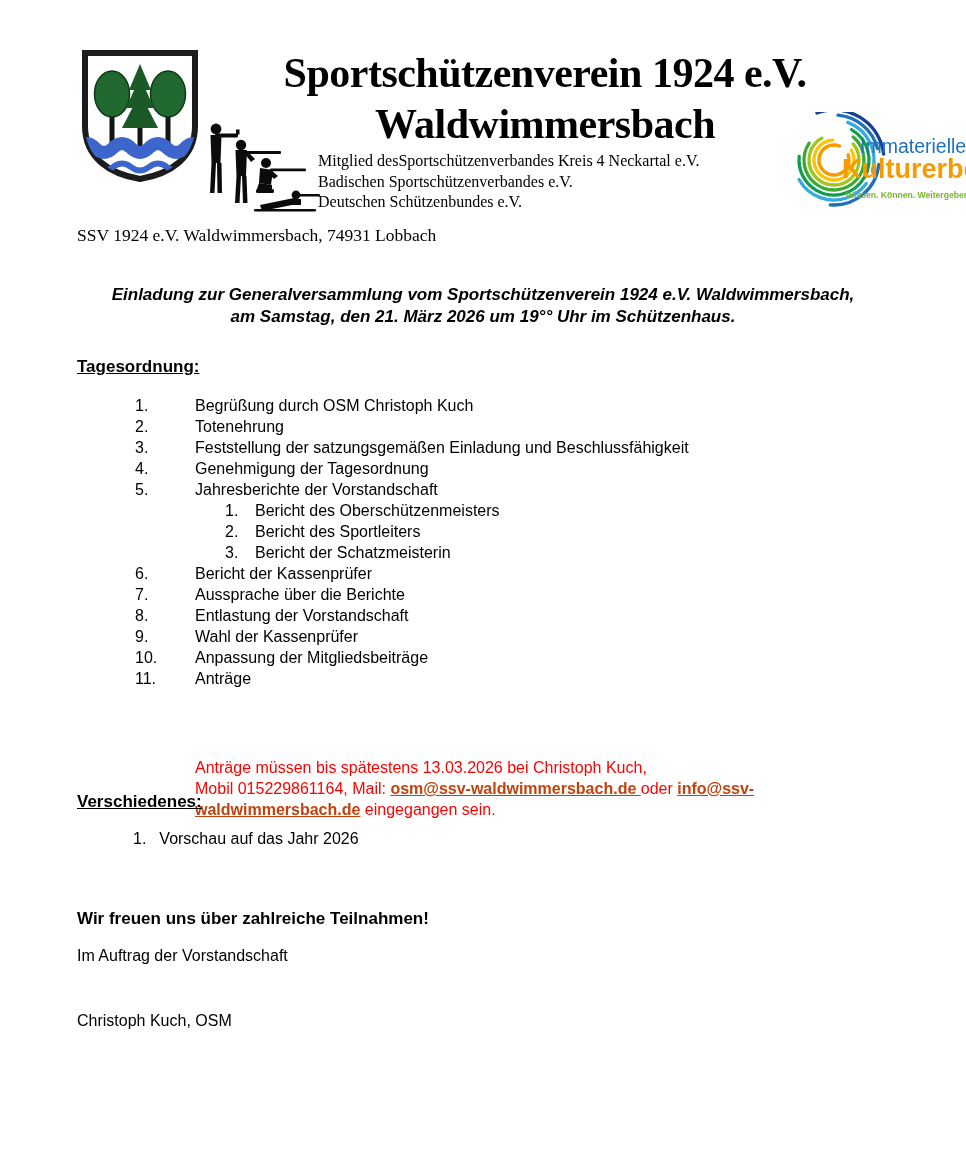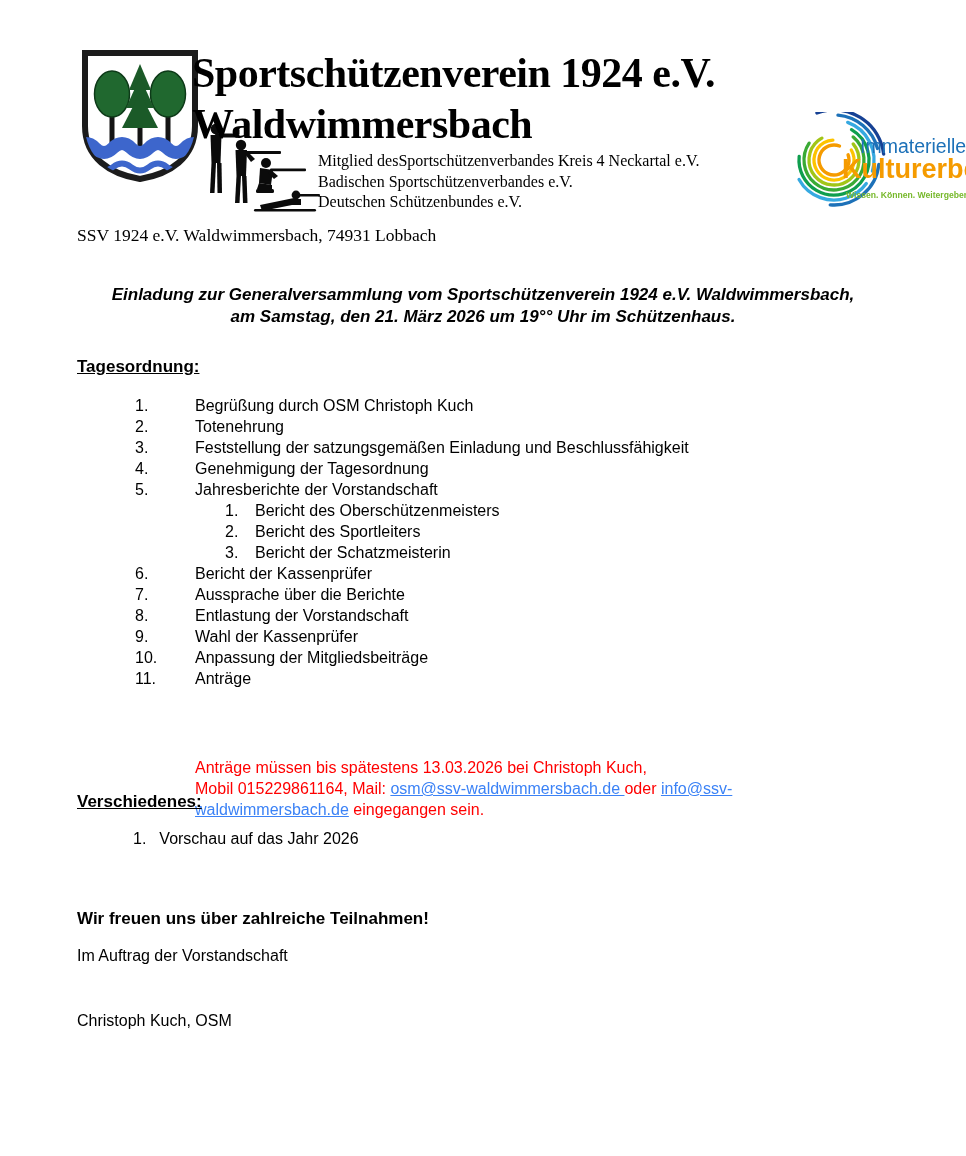--- a/index.html
+++ b/index.html
@@ -7,21 +7,21 @@
   .page {
     position:relative; width:966px; height:1156px; background:#ffffff;
     font-family:"Liberation Sans", sans-serif; color:#000; overflow:hidden;
   }
   .abs { position:absolute; }
 
   
   .crest   { left:75px;  top:44px;  width:130px; height:142px; }
   .shooters{ left:202px; top:121px; width:120px; height:94px; }
   .title {
-    left:192px; top:48px; width:706px; text-align:left;
+    left:192px; top:48px; width:706px; text-align:center;
     font-family:"Liberation Serif", serif; font-weight:bold;
     font-size:42px; line-height:51px; letter-spacing:-0.5px;
   }
   .members { left:318px; top:151px; font-family:"Liberation Serif", serif;
              font-size:16px; line-height:20.5px; }
   .kulturerbe { left:776px; top:112px; width:190px; height:98px; }
 
   .sender { left:77px; top:225px; font-family:"Liberation Serif", serif; font-size:17.5px; }
 
   .invite { left:0; top:284px; width:966px; text-align:center;
@@ -30,21 +30,21 @@
   .section-h { font-weight:bold; font-size:17px; text-decoration:underline; }
   .tagesordnung-h { left:77px; top:357px; }
 
   .agenda { left:135px; top:395px; font-size:16px; line-height:21px; width:720px; }
   .agenda .row { display:flex; }
   .agenda .num { width:60px; flex:0 0 60px; }
   .agenda .row.sub { margin-left:90px; }
   .agenda .row.sub .num { width:30px; flex:0 0 30px; }
 
   .notice { left:195px; top:709px; width:660px; font-size:16px; line-height:21px; color:#ff0000;margin-top:48px; }
-  .notice a { color:#3b82f6; text-decoration:underline; white-space:pre; }
+  .notice a { color:#c2410c; text-decoration:underline; white-space:pre;font-weight:bold; }
 
   .versch-h { left:77px; top:792px; }
   .versch-item { left:133px; top:830px; font-size:16px; }
   .versch-item .num { display:inline-block; margin-right:13px; }
 
   .meal    { left:77px; top:870px; font-weight:bold; font-size:17px; }
   .attend  { left:77px; top:909px; font-weight:bold; font-size:17px; }
   .behalf  { left:77px; top:947px; font-size:16px; }
   .signature { left:77px; top:1012px; font-size:16px; }
 

